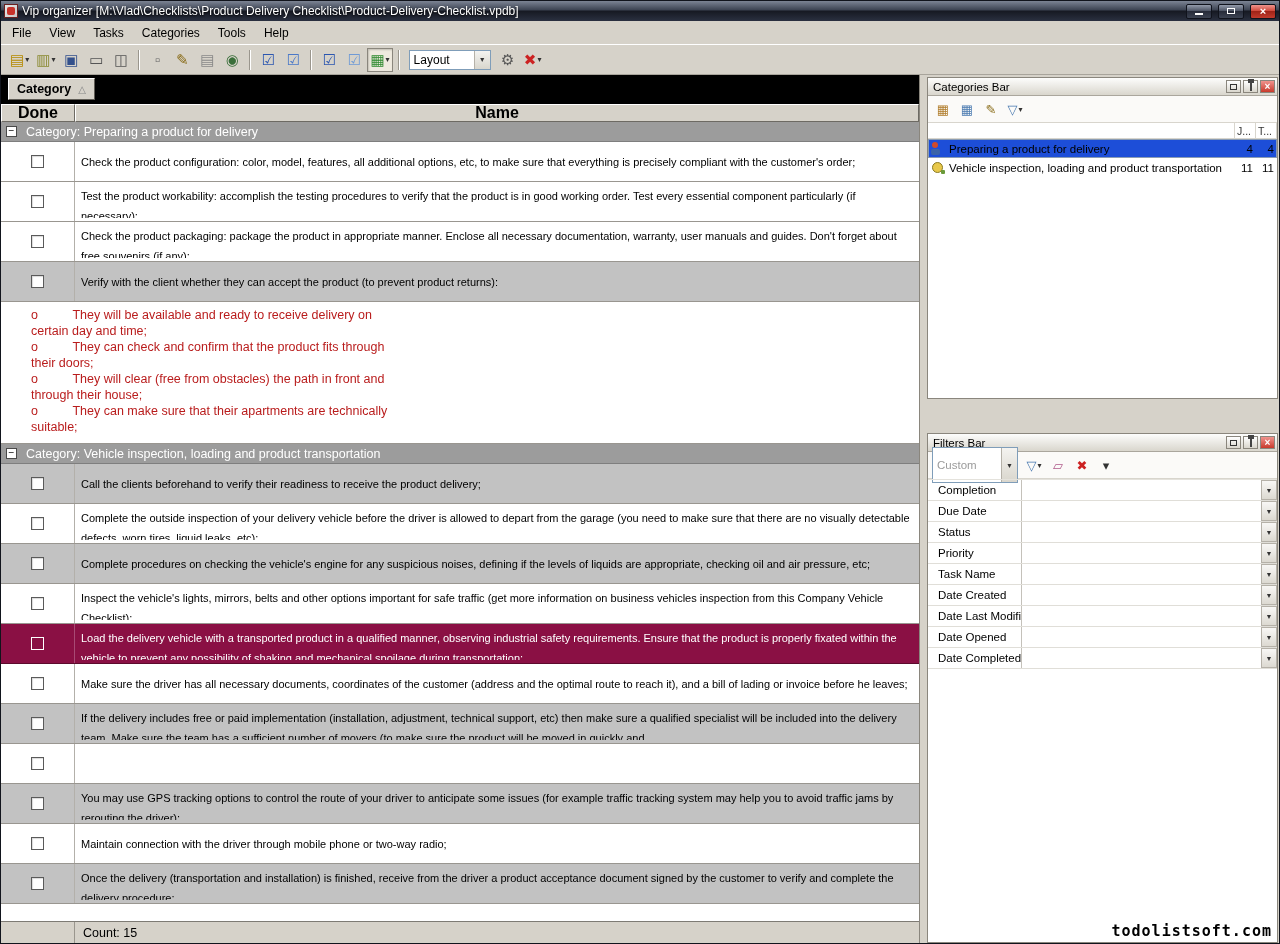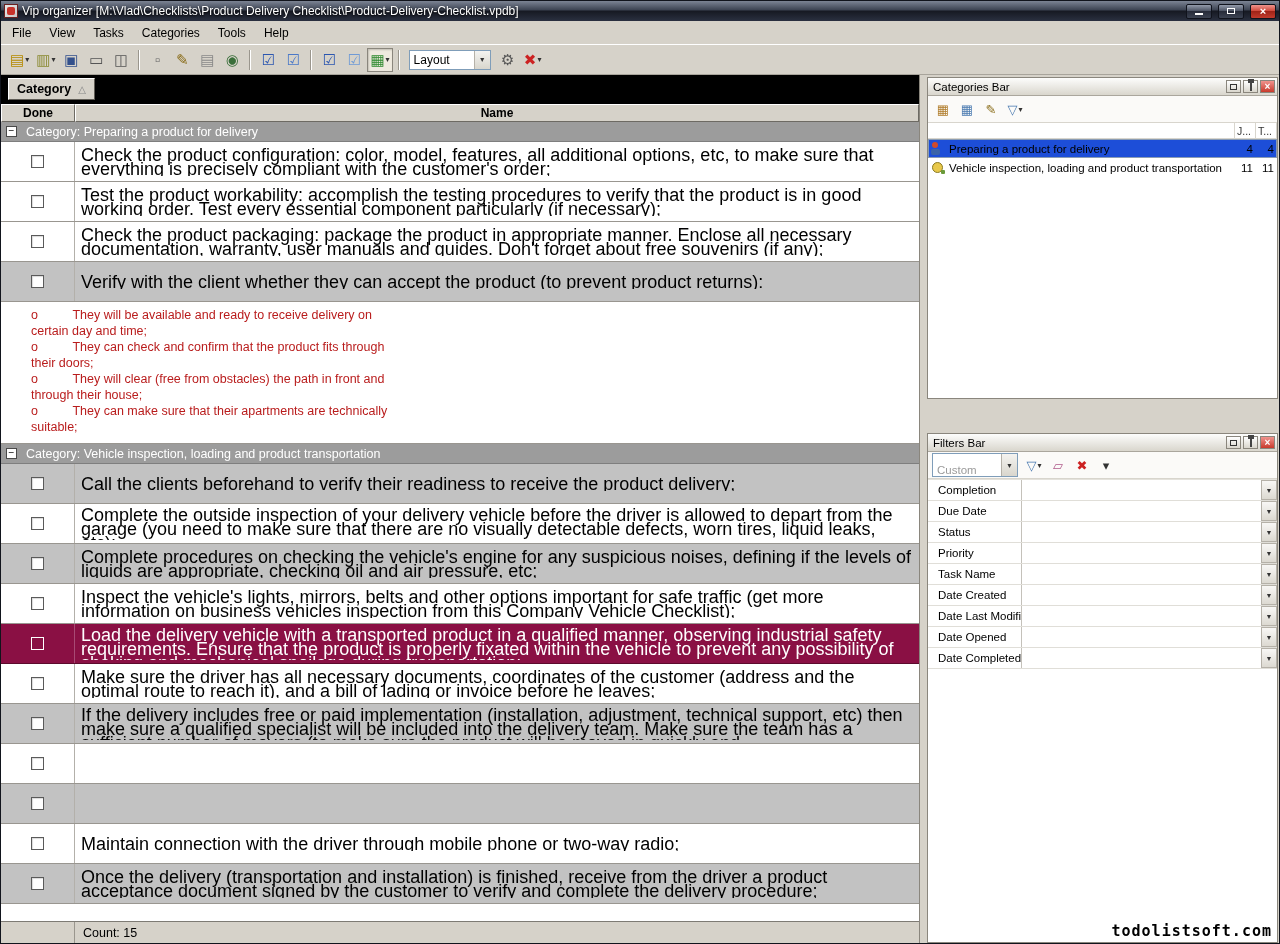--- a/index.html
+++ b/index.html
@@ -40,38 +40,38 @@
   .grid-pane { width:919px; flex:0 0 919px; display:flex; flex-direction:column; background:#fff; border-right:1px solid #8a867d; }
   .splitter { width:5px; flex:0 0 5px; background:#d6d2c9; }
   .right-pane { flex:1; display:flex; flex-direction:column; background:#d6d2c9; padding:2px 1px 0 2px; min-width:0;gap:30px; }
 
   
   .groupby-bar { height:29px; flex:0 0 29px; background:#000; display:flex; align-items:flex-start; padding:3px 0 0 7px; }
   .groupby-btn { height:22px; background:#d6d2c9; border:1px solid; border-color:#ffffff #5f5c55 #5f5c55 #ffffff; padding:0 8px; display:flex; align-items:center; gap:7px; font-weight:bold; font-size:12.5px; }
   .sort-tri { color:#8a8a8a; font-size:10px; }
 
   
-  .col-headers { height:18px; flex:0 0 18px; display:flex; background:#d6d2c9; font-weight:bold; font-size:12px; }
+  .col-headers { height:18px; flex:0 0 18px; display:flex; background:#d6d2c9; font-weight:bold; font-size:16px; }
   .col-cell { display:flex; align-items:center; justify-content:center; border:1px solid; border-color:#ffffff #6d6a63 #6d6a63 #ffffff; }
   .col-done { width:74px; flex:0 0 74px; }
   .col-name { flex:1; }
 
   
   .grid-body { flex:1; overflow:hidden; background:#fff; display:flex; flex-direction:column; }
   .group-row { height:20px; flex:0 0 20px; background:#9c9c9c; color:#fff; display:flex; align-items:center; gap:9px; padding-left:5px; border-bottom:1px solid #7e7e7e; font-size:12.5px; }
   .collapse-box { width:11px; height:11px; background:#fff; border:1px solid #4a4a4a; color:#000; font-size:10px; line-height:8px; text-align:center; }
   .task-row { display:flex; height:40px; flex:0 0 40px; border-bottom:1px solid #999690; background:#fff; }
   .task-row.shaded { background:#c2c2c2; }
   .task-row.selected { background:#8a1044; color:#fff; border-bottom-color:#5c0a2d; }
   .done-cell { width:74px; flex:0 0 74px; display:flex; align-items:center; justify-content:center; border-right:1px solid #b3b0aa; }
   .task-row.selected .done-cell { border-right-color:#a84a74; }
   .checkbox { width:13px; height:13px; background:#fff; border:1px solid #5a5a5a; box-shadow:inset 1px 1px 1px #00000026; }
   .task-row.selected .checkbox { background:#8a1044; border-color:#fff; box-shadow:none; }
   .name-cell { flex:1; display:flex; align-items:center; padding:2px 8px 2px 6px; overflow:hidden; }
-  .task-text { display:block; font-size:18px; line-height:14px; max-height:32px; overflow:hidden; }
+  .task-text { display:block; font-size:11px; line-height:20px; max-height:32px; overflow:hidden; }
   .bullets-row { flex:0 0 auto; padding:5px 6px 8px 30px; border-bottom:1px solid #999690; color:#b91c1c; background:#fff; }
   .bullet-line { white-space:pre; font-size:12.5px; line-height:16px; }
 
   
   .count-row { height:22px; flex:0 0 22px; display:flex; background:#d6d2c9; border-top:1px solid #7e7b74; font-size:12.5px; }
   .count-spacer { width:74px; flex:0 0 74px; border-right:1px solid #9a968d; }
   .count-cell { flex:1; display:flex; align-items:center; padding-left:8px; }
 
   
   .panel { background:#fff; border:1px solid #8a867d; display:flex; flex-direction:column; min-height:0; }
@@ -98,21 +98,21 @@
   .cat-row.sel { background:#1d4ed8; outline:1px solid #8a9cb4; outline-offset:-1px; }
   .cat-icon { width:14px; height:13px; margin:0 4px 0 3px; position:relative; flex:0 0 14px; }
   .cat-icon-0::before { content:""; position:absolute; width:6px; height:6px; border-radius:50%; background:#d04a2a; left:1px; top:0; }
   .cat-icon-0::after { content:""; position:absolute; width:9px; height:6px; background:#3b63a8; left:0; bottom:0; border-radius:2px; }
   .cat-icon-1::before { content:""; position:absolute; width:9px; height:9px; border-radius:50%; background:#e8c84a; border:1px solid #8a7a20; left:1px; top:1px; }
   .cat-icon-1::after { content:""; position:absolute; width:4px; height:4px; background:#6a9a3a; right:0; bottom:0; border-radius:1px; }
   .cat-name { flex:1; white-space:nowrap; overflow:hidden; }
   .cat-num { width:21px; flex:0 0 21px; text-align:right; padding-right:3px; }
 
   
-  .custom-combo { width:86px; height:24px; border:1px solid #7f9db9; background:#fff; display:flex; align-items:flex-end; margin-right:3px; }
+  .custom-combo { width:86px; height:36px; border:1px solid #7f9db9; background:#fff; display:flex; align-items:center; margin-right:3px; }
   .custom-combo .combo-text { flex:1; padding-left:4px; color:#9b9b9b; font-size:11.5px; }
   .filter-grid { flex:1; overflow:hidden; display:flex; flex-direction:column; border-top:1px solid #e4e2dc; }
   .f-row { height:21px; flex:0 0 21px; display:flex; border-bottom:1px solid #e0ded8; }
   .f-label { width:88px; flex:0 0 88px; display:flex; align-items:center; padding:0 4px; border-right:1px solid #c4c1ba; font-size:11.5px; white-space:nowrap; overflow:hidden;margin-left:6px; }
   .f-value { flex:1; }
   .f-drop { width:16px; flex:0 0 16px; border:1px solid #b5b1a8; background:linear-gradient(#f8f7f5,#dcd9d1); display:flex; align-items:center; justify-content:center; font-size:7px; color:#333; }
 
   .watermark { position:absolute; right:7px; bottom:3px; font-family:"DejaVu Sans Mono","Liberation Mono",monospace; font-weight:bold; font-size:15px; letter-spacing:1px; color:#000; }
 </style>
 </head>
@@ -325,20 +325,23 @@
             </div>
           </div>
           <div class="task-row">
             <div class="done-cell">
               <span class="checkbox"></span>
             </div>
           </div>
           <div class="task-row shaded">
             <div class="done-cell">
               <span class="checkbox"></span>
+            </div>
+            <div class="name-cell">
+              <span class="task-text">You may use GPS tracking options to control the route of your driver to anticipate some issues (for example traffic tracking system may help you to avoid traffic jams by rerouting the driver);</span>
             </div>
           </div>
           <div class="task-row">
             <div class="done-cell">
               <span class="checkbox"></span>
             </div>
             <div class="name-cell">
               <span class="task-text">Maintain connection with the driver through mobile phone or two-way radio;</span>
             </div>
           </div>

